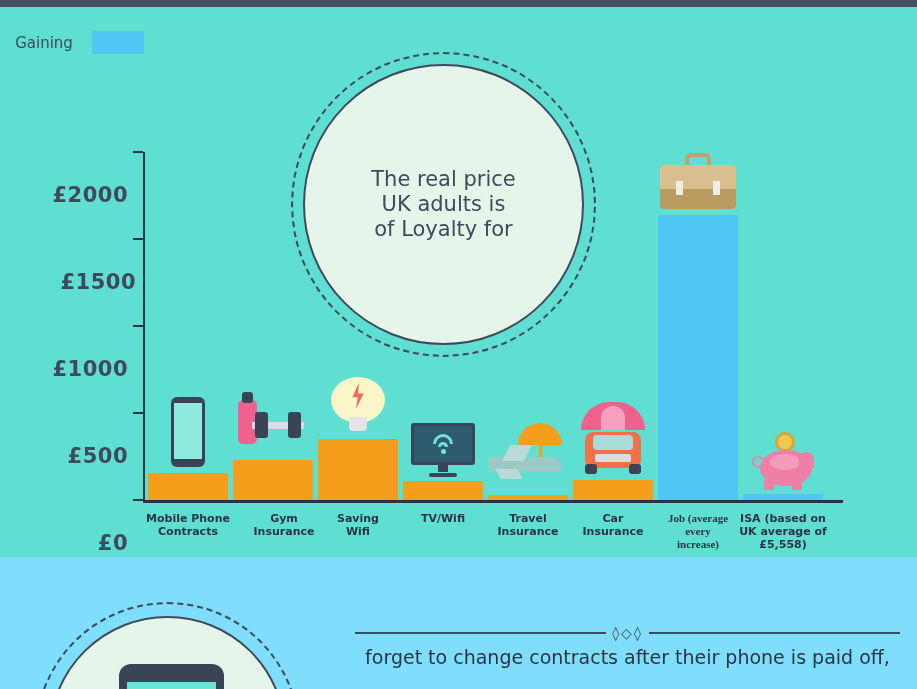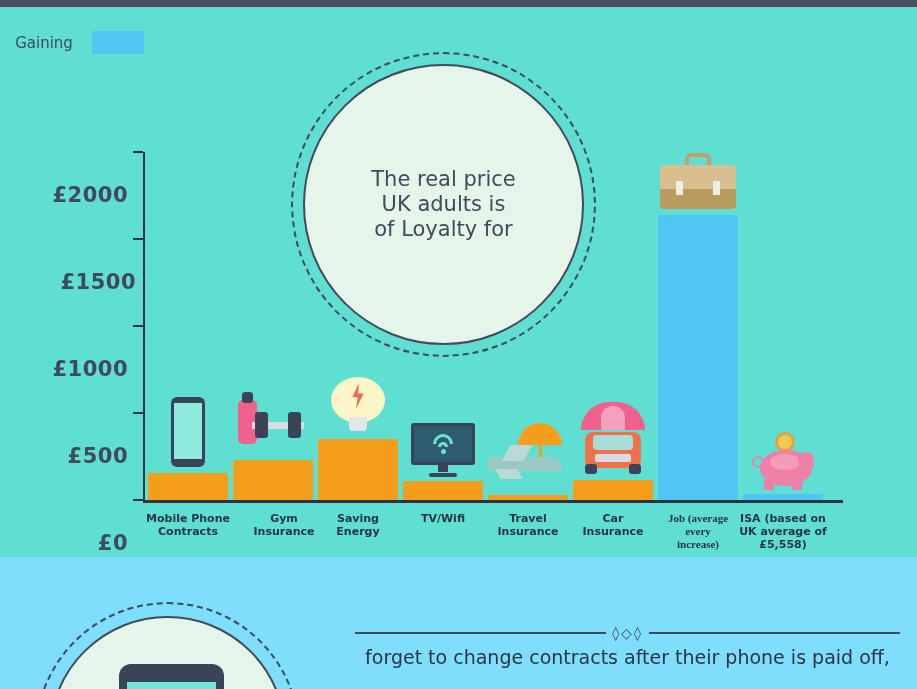--- a/index.html
+++ b/index.html
@@ -179,21 +179,21 @@
       <div class="cat-label" style="left: 138px; width: 100px;">
         <div>Mobile Phone</div>
         <div>Contracts</div>
       </div>
       <div class="cat-label" style="left: 234px; width: 100px;">
         <div>Gym</div>
         <div>Insurance</div>
       </div>
       <div class="cat-label" style="left: 308px; width: 100px;">
         <div>Saving</div>
-        <div>Energy</div>
+        <div>Wifi</div>
       </div>
       <div class="cat-label" style="left: 393px; width: 100px;">
         <div>TV/Wifi</div>
       </div>
       <div class="cat-label" style="left: 478px; width: 100px;">
         <div>Travel</div>
         <div>Insurance</div>
       </div>
       <div class="cat-label" style="left: 563px; width: 100px;">
         <div>Car</div>

